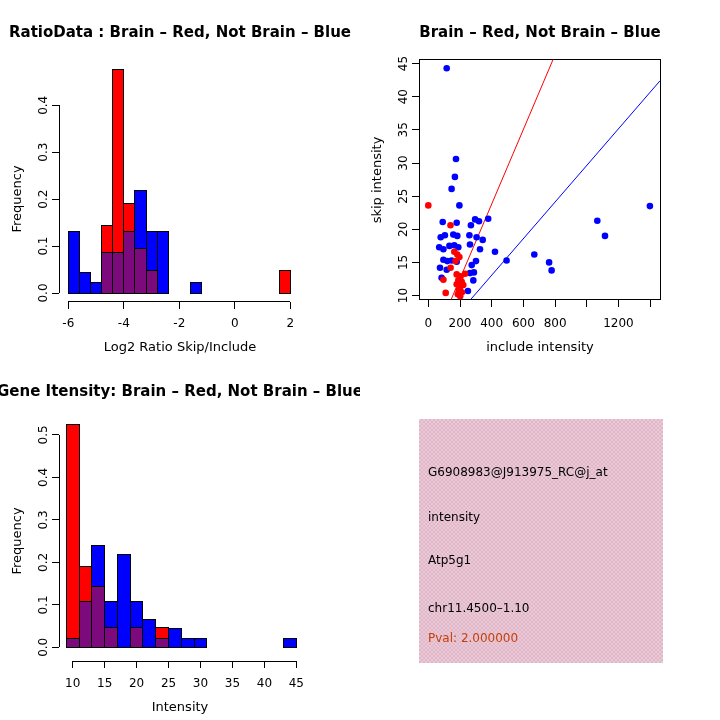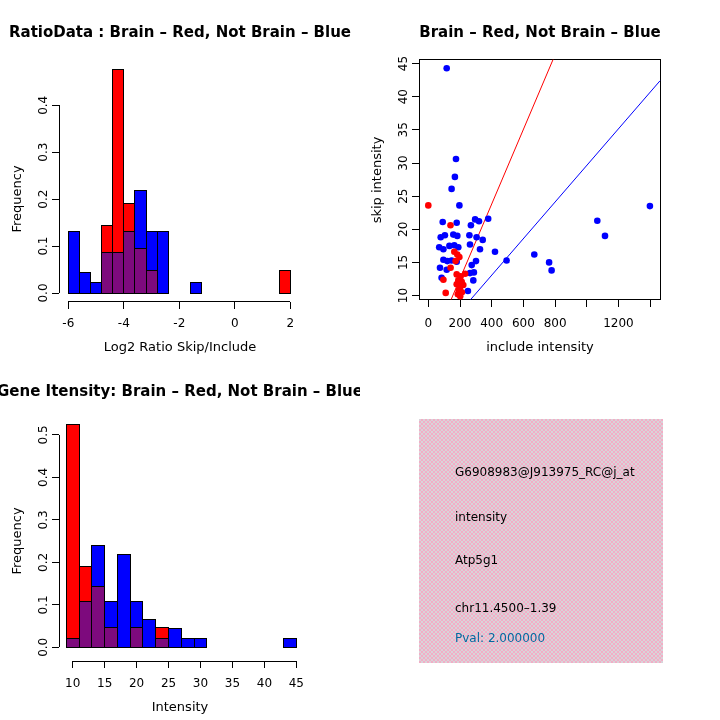--- a/index.html
+++ b/index.html
@@ -5,21 +5,21 @@
   html,body{margin:0;padding:0;background:#fff;}
   #figure{position:relative;width:720px;height:720px;background:#ffffff;
           font-family:"DejaVu Sans",sans-serif;overflow:hidden;}
   .panel{position:absolute;width:360px;height:360px;}
   svg text{font-family:"DejaVu Sans",sans-serif;fill:#000;}
   .title{font-size:15px;font-weight:bold;}
   .axlab{font-size:13px;}
   .tick-label{font-size:12px;}
   #info-rect{position:absolute;left:59px;top:59px;width:244px;height:244px;
      background:repeating-conic-gradient(#f2aec6 0% 25%,#d9d3d9 0% 50%) 0 0/4px 4px;}
-  .info-line{position:absolute;left:95px;font-size:12px;color:#000;white-space:pre;}
+  .info-line{position:absolute;left:68px;font-size:12px;color:#000;white-space:pre;}
 </style>
 </head>
 <body>
 
 <div id="figure">
 
   <div class="panel" style="left:0;top:0">
     <svg width="360" height="360" viewBox="0 0 360 360">
       <g id="plot-tl">
           <line x1="68.3" y1="301.7" x2="290.3" y2="301.7" stroke="#000" stroke-width="1" shape-rendering="crispEdges"></line>
@@ -235,17 +235,17 @@
       <text class="axlab" x="180" y="351" text-anchor="middle">Intensity</text>
       <text class="axlab" x="21" y="181" text-anchor="middle" transform="rotate(-90 21 181)">Frequency</text>
     </svg>
   </div>
 
   <div class="panel" style="left:360px;top:360px">
     <div id="info-rect"></div>
     <div class="info-line" style="top:105px">G6908983@J913975_RC@j_at</div>
     <div class="info-line" style="top:150px">intensity</div>
     <div class="info-line" style="top:193px">Atp5g1</div>
-    <div class="info-line" style="top:241px">chr11.4500–1.39</div>
-    <div class="info-line" style="top:271px;color:#0369a1">Pval: 2.000000</div>
+    <div class="info-line" style="top:241px">chr11.4500–1.10</div>
+    <div class="info-line" style="top:271px;color:#c2410c">Pval: 2.000000</div>
   </div>
 
 </div>
 
 </body></html>

